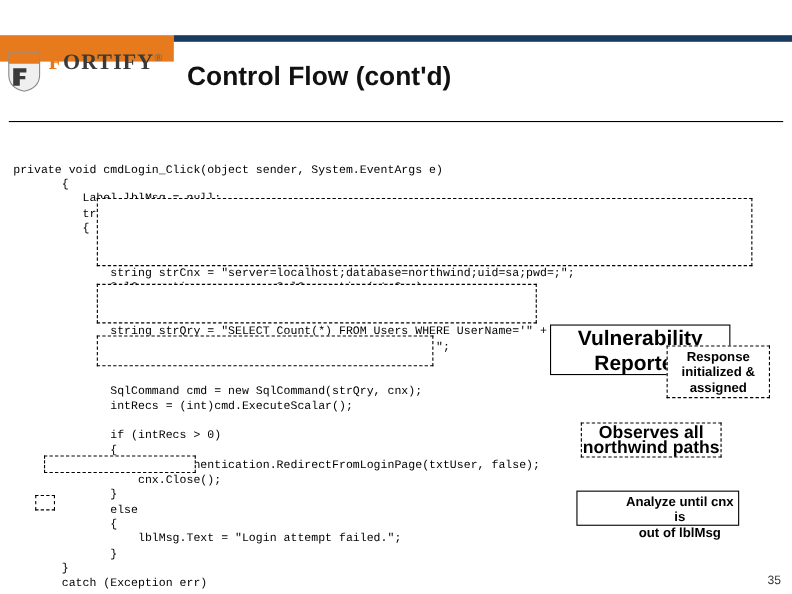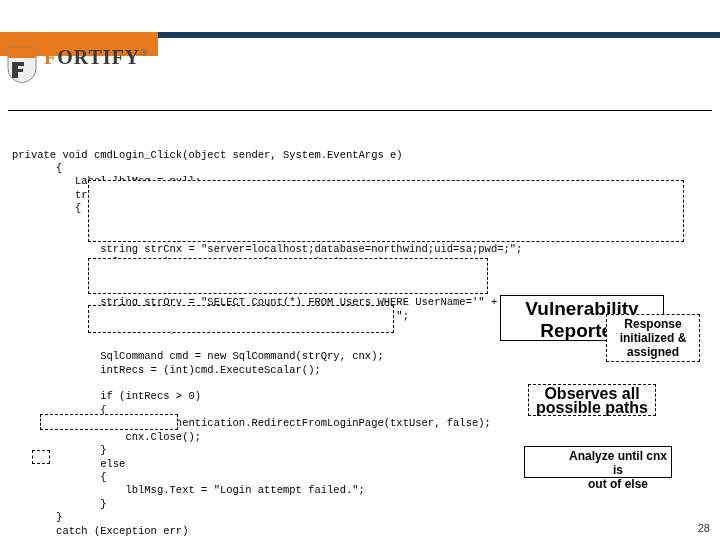--- a/index.html
+++ b/index.html
@@ -152,20 +152,21 @@
   <div class="logo">
     <span class="logo-shield">
       <svg width="32" height="38" viewBox="0 0 32 38">
         <path d="M2 2 L30 2 L30 22 Q30 34 16 37 Q2 34 2 22 Z" fill="#efefef" stroke="#888" stroke-width="1"></path>
         <path d="M2 2 L30 2 L30 12 L2 12 Z" fill="#e77a1c"></path>
         <path d="M6 16 L18 16 L18 20 L12 20 L12 23 L17 23 L17 26 L12 26 L12 32 L6 32 Z" fill="#3a3a3a"></path>
       </svg>
     </span>
     <span class="logo-word"><span class="f">F</span><span>ORTIFY</span><span class="logo-tm">®</span></span>
   </div>
+  <div class="title">Control Flow (cont'd)</div>
   <div class="underline"></div>
 </div>
 
 <pre class="code-area">private void cmdLogin_Click(object sender, System.EventArgs e)
        {
           Label lblMsg = null;
           try
           {
               string txtUser = Request.Form["txtUsername"];
               string txtPassword = Request.Form["txtPassword"];
@@ -206,20 +207,20 @@
   <div>Vulnerability</div>
   <div>Reported</div>
 </div>
 <div class="callout callout-right">
   <div>Response</div>
   <div>initialized &amp;</div>
   <div>assigned</div>
 </div>
 <div class="callout callout-obs">
   <div>Observes all</div>
-  <div>possible paths</div>
+  <div>northwind paths</div>
 </div>
 <div class="callout callout-scope">
   <div>Analyze until cnx is</div>
-  <div>out of else</div>
-</div>
-
-<div class="pagenum">28</div>
+  <div>out of lblMsg</div>
+</div>
+
+<div class="pagenum">35</div>
 
 </body></html>

